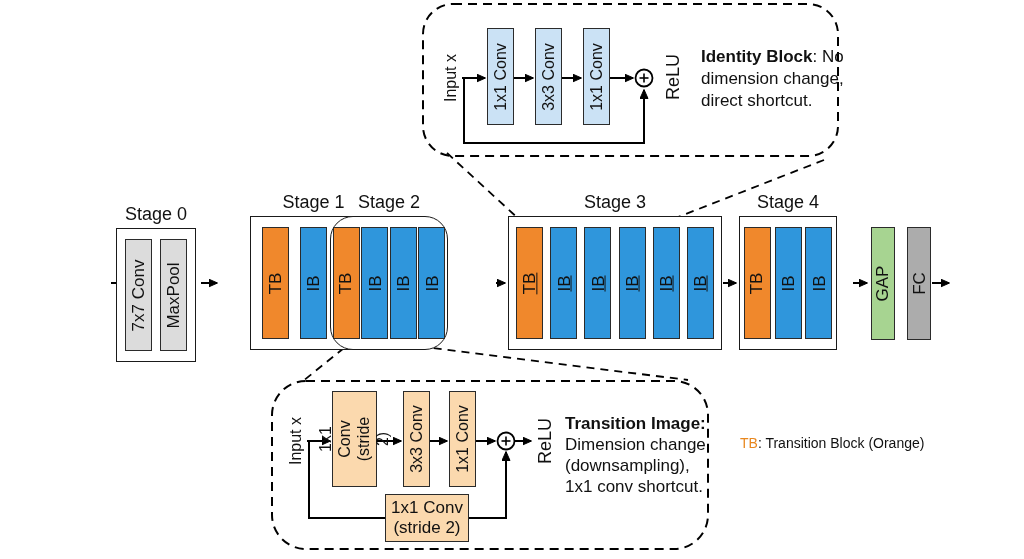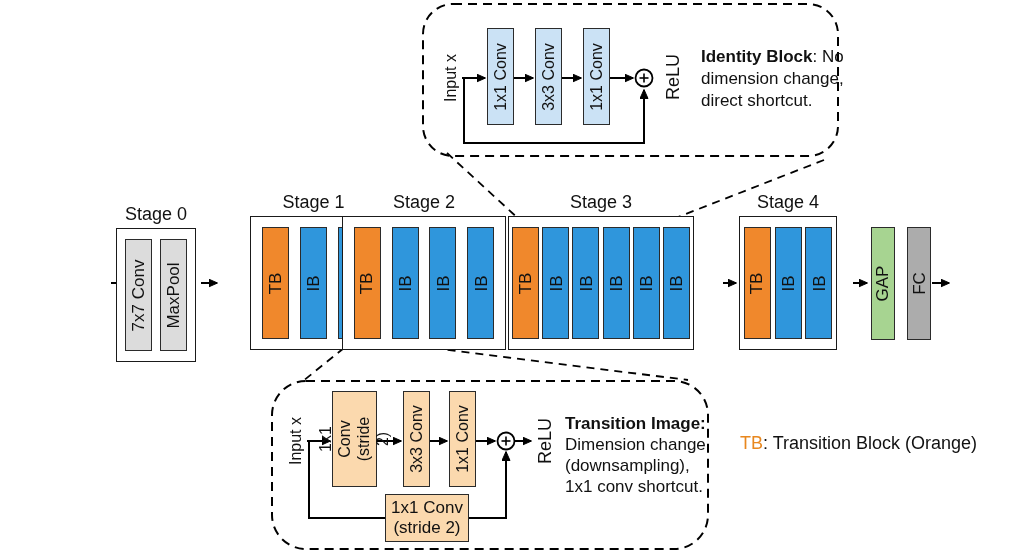--- a/index.html
+++ b/index.html
@@ -24,21 +24,21 @@
   .vtext2{transform:rotate(-90deg);white-space:pre-line;font-size:16px;line-height:19px;text-align:center;}
   .caption{font-size:17px;line-height:21px;text-align:center;white-space:pre-line;}
   
   .conv{position:absolute;display:flex;align-items:center;justify-content:center;border:1.6px solid #2b2b2b;box-sizing:border-box;}
   .conv.blue{background:var(--light-blue);} .conv.peach{background:var(--peach);}
   .rot-label{position:absolute;display:flex;align-items:center;justify-content:center;}
   .desc{position:absolute;font-size:17px;line-height:22px;}
   .desc b{font-weight:bold;}
   .desc .rest{white-space:pre-line;}
   
-  #legend{position:absolute;left:740px;top:430px;font-size:18px;line-height:26px;white-space:nowrap;}
+  #legend{position:absolute;left:740px;top:430px;font-size:14px;line-height:26px;white-space:nowrap;}
   .legend-abbr.tbc{color:var(--legend-orange);} .legend-abbr.ibc{color:var(--legend-blue);}
   svg line,svg path{stroke:#000;}
 </style>
 </head>
 <body>
 
 <div id="canvas">
 
   <svg id="overlay" viewBox="0 0 1024 559">
     <defs>
@@ -106,38 +106,38 @@
             <span class="vtext">TB</span>
           </div>
           <div class="bar ib">
             <span class="vtext">IB</span>
           </div>
           <div class="bar ib">
             <span class="vtext">IB</span>
           </div>
         </div>
       </div>
-      <div class="stage" style="left: 342px; width: 164px;">
+      <div class="stage" style="left: 330px; width: 118px; border-radius: 23px;">
         <div class="stage-label">Stage 2</div>
         <div class="stage-row">
           <div class="bar tb">
             <span class="vtext">TB</span>
           </div>
           <div class="bar ib">
             <span class="vtext">IB</span>
           </div>
           <div class="bar ib">
             <span class="vtext">IB</span>
           </div>
           <div class="bar ib">
             <span class="vtext">IB</span>
           </div>
         </div>
       </div>
-      <div class="stage" style="left: 508px; width: 186px;">
+      <div class="stage" style="left: 508px; width: 214px; text-decoration: underline;">
         <div class="stage-label">Stage 3</div>
         <div class="stage-row">
           <div class="bar tb">
             <span class="vtext">TB</span>
           </div>
           <div class="bar ib">
             <span class="vtext">IB</span>
           </div>
           <div class="bar ib">
             <span class="vtext">IB</span>

